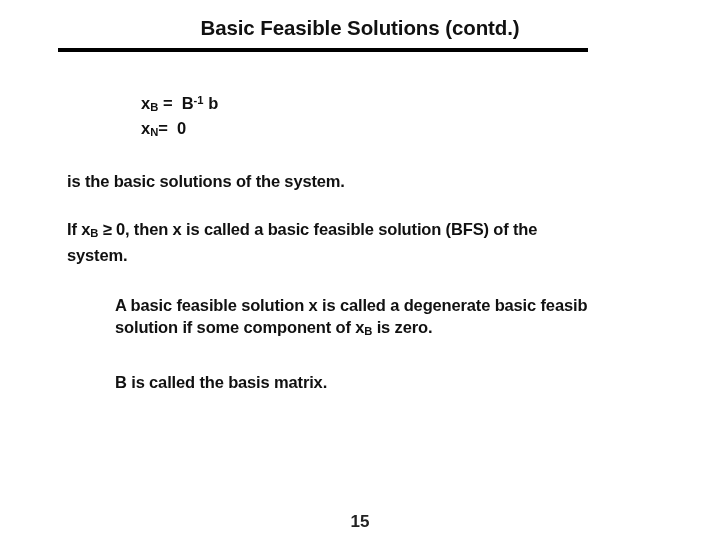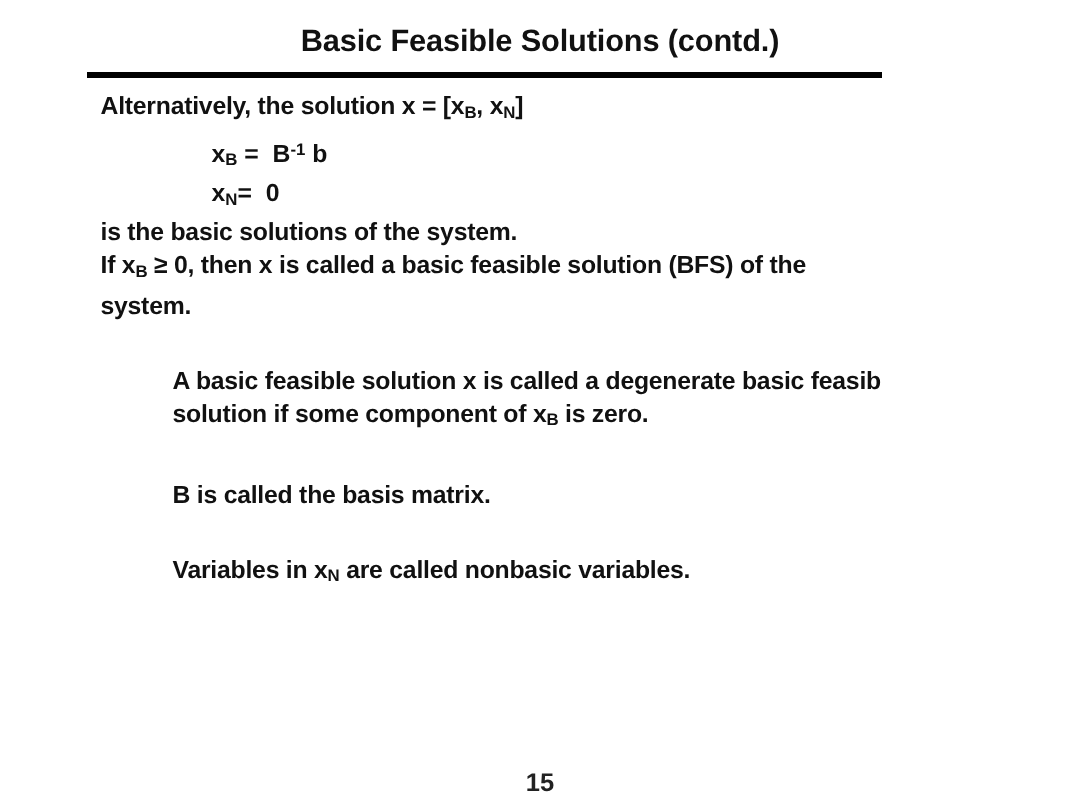--- a/index.html
+++ b/index.html
@@ -45,25 +45,25 @@
     width: 600px;
   }
   .para {
     font-size: 16.5px;
     font-weight: bold;
     line-height: 22px;
     color: #111111;
     letter-spacing: -0.15px;
     max-width: 528px;
   }
-  .gap-2 { }
+  .gap-2 { margin-top: 26px; }
   .gap-3 { margin-top: 28px; margin-left: 48px; }
 
   .eq-block {
-    margin-top: 4px;
+    margin-top: 30px;
     margin-left: 74px;
     font-size: 16.5px;
     font-weight: bold;
     line-height: 21px;
     color: #111111;
   }
   .eq-line {
     white-space: pre;
   }
   sub {
@@ -94,35 +94,33 @@
 <body>
 
 <div class="slide">
 
   <div class="slide-title">Basic Feasible Solutions (contd.)</div>
 
   <div class="title-rule"></div>
 
   <div class="body-area">
 
-    <div class="para"><span>Alternatively, the solution x = [x</span><sub>B</sub><span>, x</span><sub>N</sub><span>]</span></div>
 
     <div class="eq-block">
       <div class="eq-line"><span>x</span><sub>B</sub><span> =  B</span><sup>-1</sup><span> b</span></div>
       <div class="eq-line"><span>x</span><sub>N</sub><span>=  0</span></div>
     </div>
 
     <div class="para gap-2">is the basic solutions of the system.</div>
 
     <div class="para gap-2"><span>If x</span><sub>B</sub><span> ≥ 0, then x is called a </span><span class="u">basic feasible solution</span><span> (BFS) of the system.</span></div>
 
     <div class="para gap-3"><span>A basic feasible solution x is called a </span><span class="u">degenerate basic feasible solution</span><span> if some component of x</span><sub>B</sub><span> is zero.</span></div>
 
     <div class="para gap-3">B is called the basis matrix.</div>
 
 
-    <div class="para gap-3"><span>Variables in x</span><sub>N</sub><span> are called nonbasic variables.</span></div>
 
   </div>
 
   <div class="page-number">15</div>
 
 </div>
 
 </body></html>

